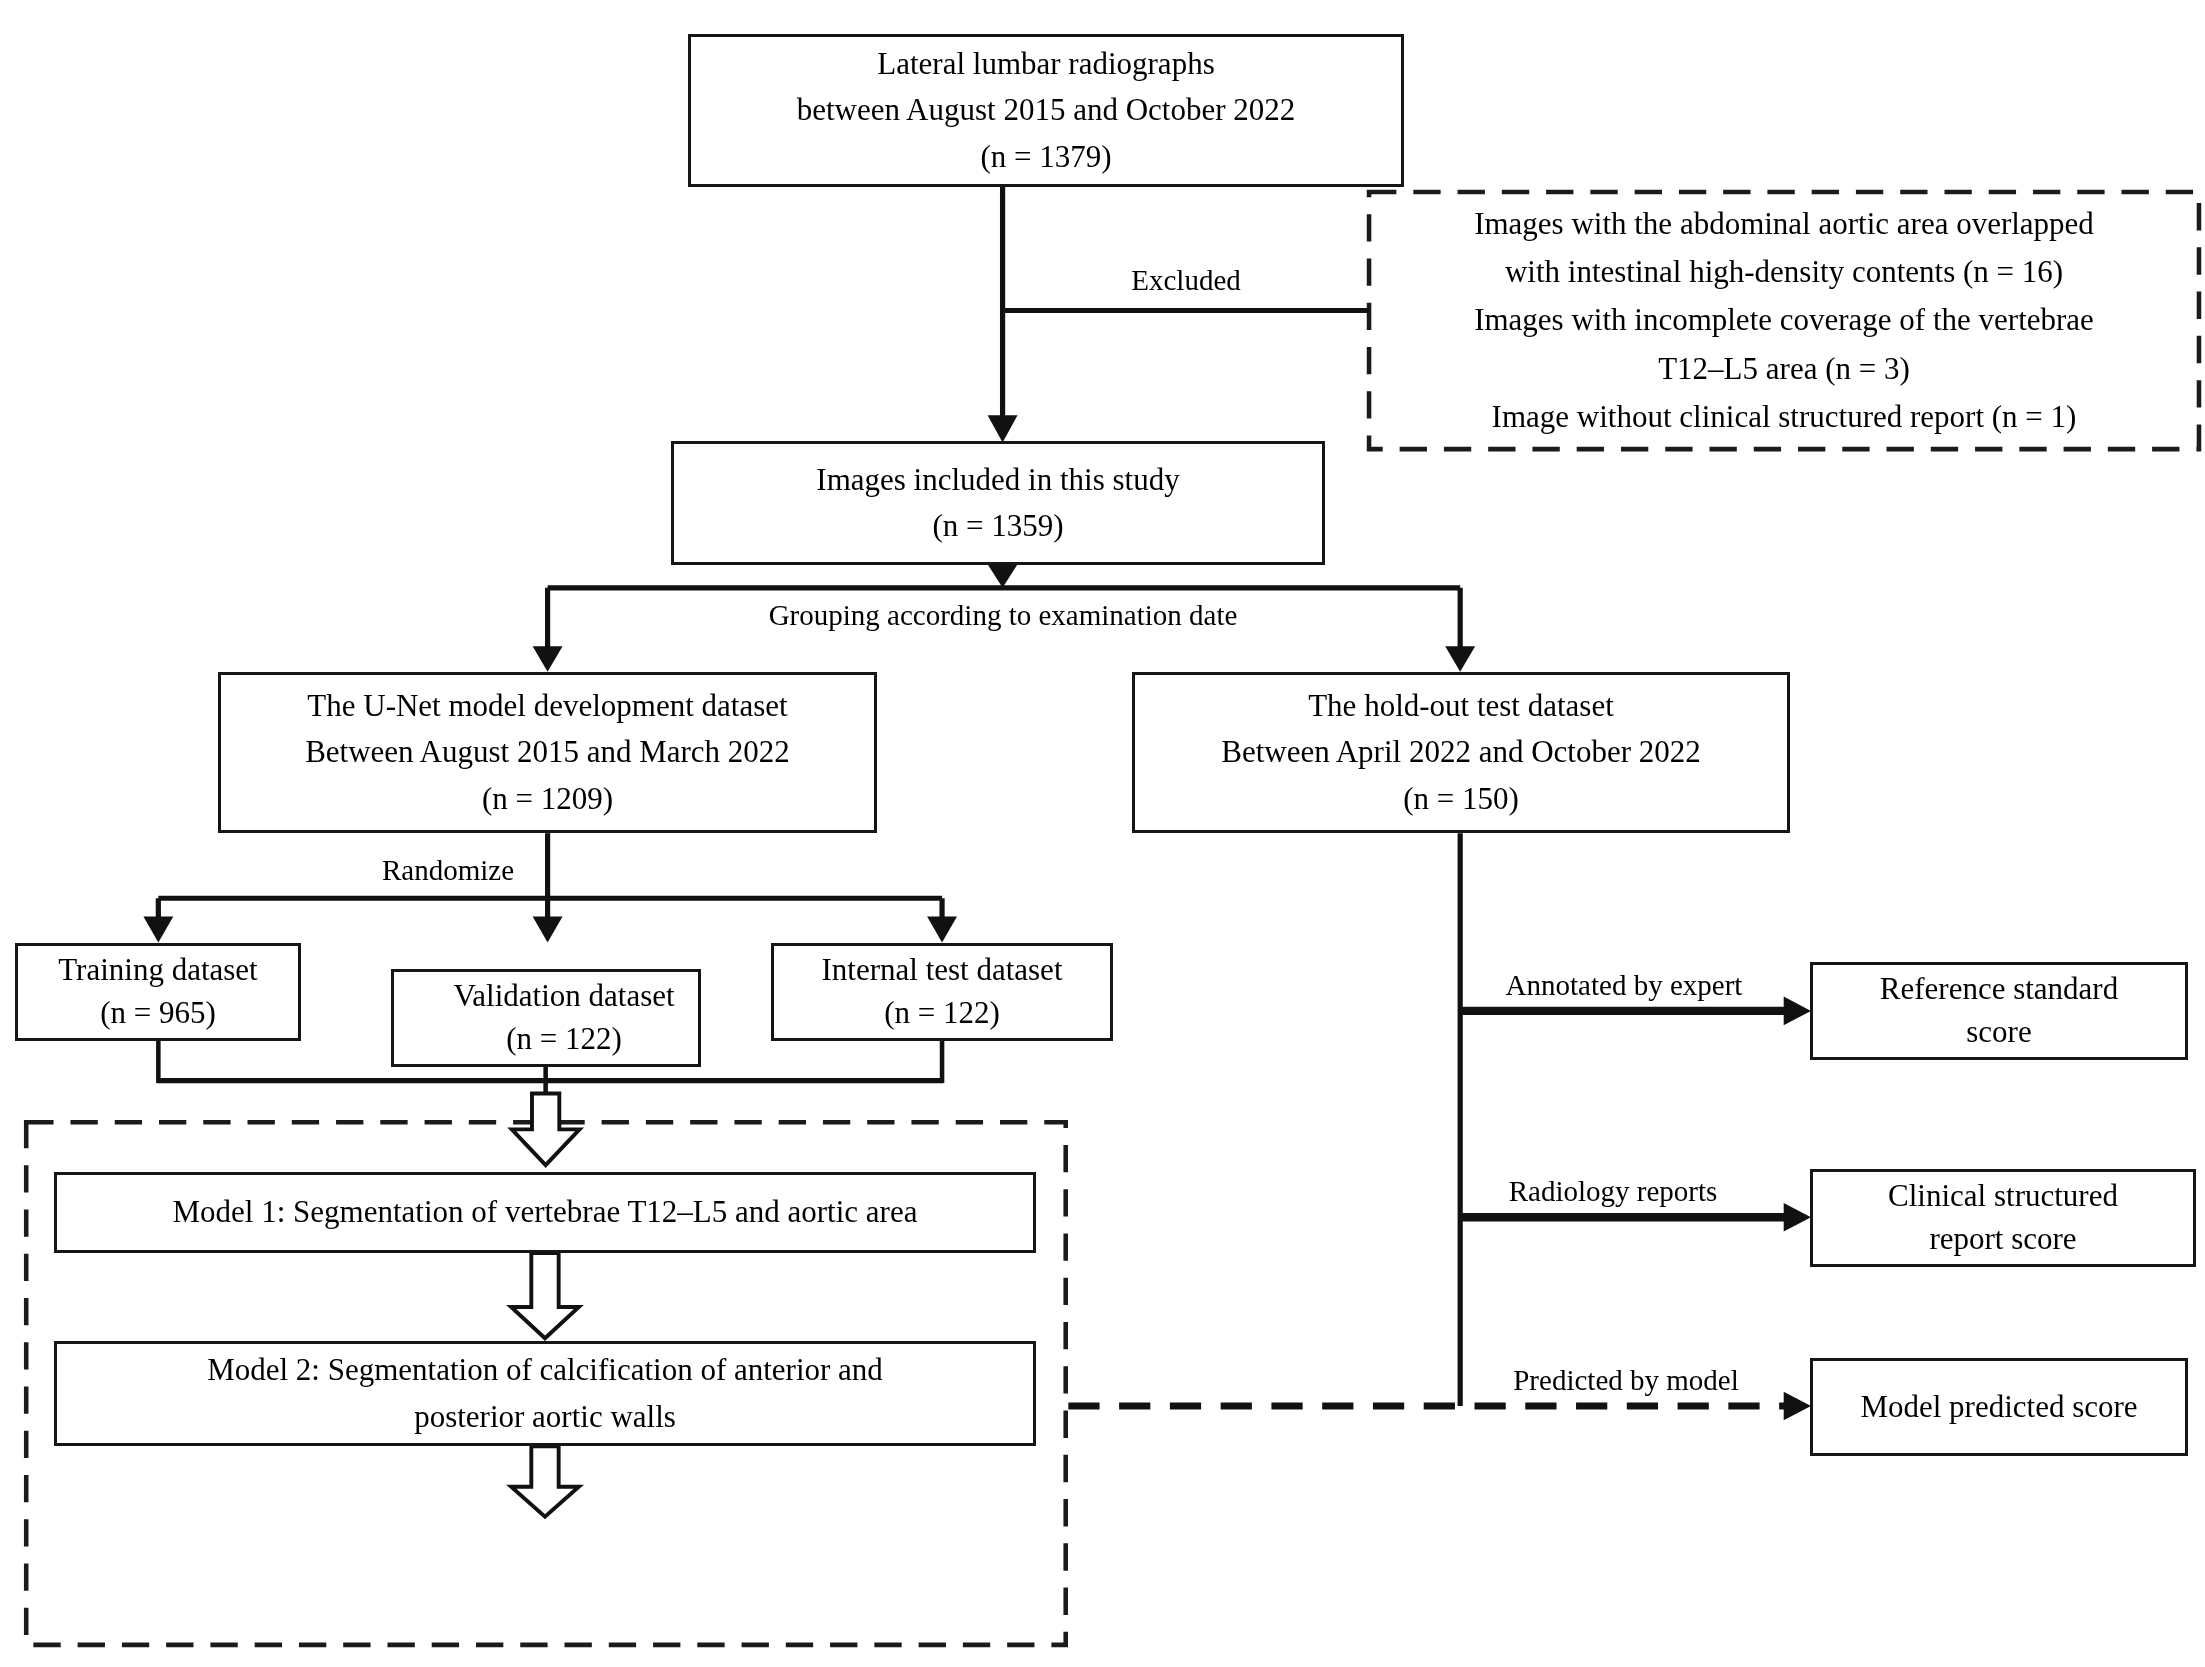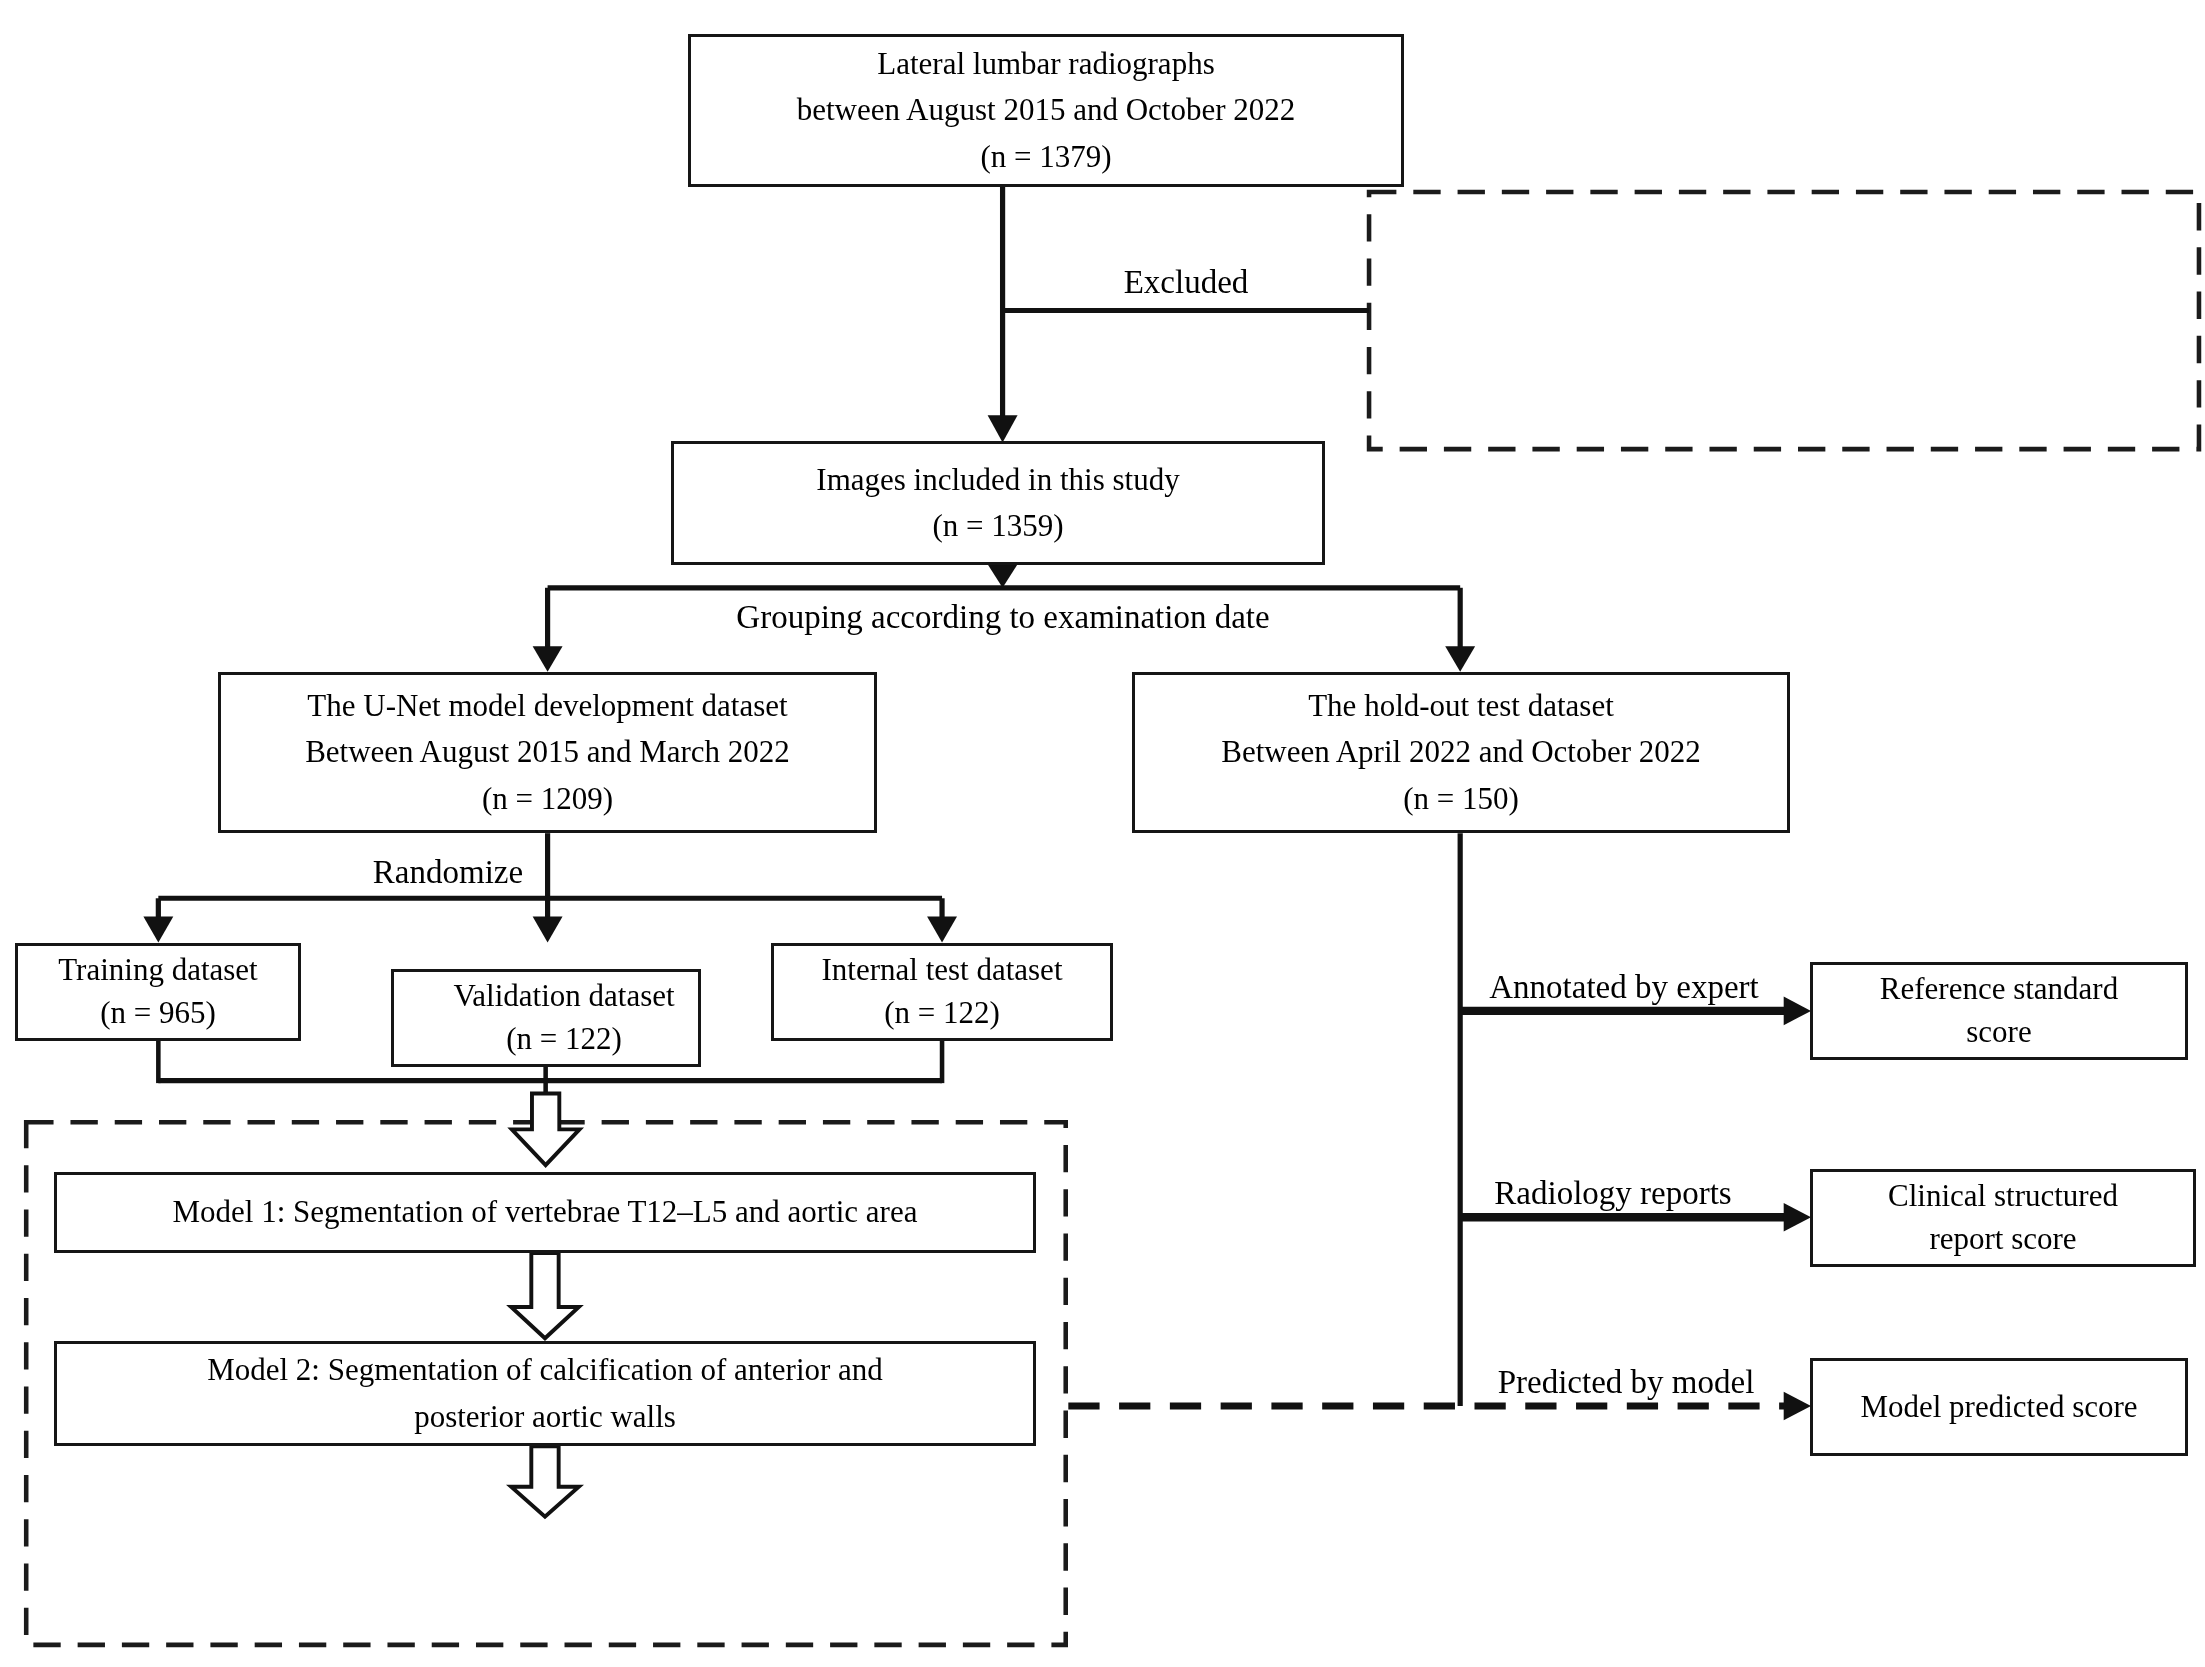--- a/index.html
+++ b/index.html
@@ -22,21 +22,21 @@
     justify-content: center;
     text-align: center;
     white-space: pre-line;
     font-size: 31px;
     line-height: 1.5;
   }
   .box.compact { line-height: 1.38; }
   .box.ghost { border: none; background: transparent; line-height: 1.56; }
   .lbl {
     position: absolute;
-    font-size: 33px;
+    font-size: 29px;
     white-space: nowrap;
     transform: translateX(-50%);
   }
   svg.connectors {
     position: absolute;
     left: 0; top: 0;
     pointer-events: none;
   }
 </style>
 </head>
@@ -88,20 +88,25 @@
 
     <path d="M817,1680 L859,1680 L859,1735 L890,1735 L838,1790 L786,1735 L817,1735 Z" fill="#ffffff" stroke="#111" stroke-width="6"></path>
     <path d="M816,1925 L858,1925 L858,2008 L889,2008 L837,2056 L785,2008 L816,2008 Z" fill="#ffffff" stroke="#111" stroke-width="6"></path>
     <path d="M816,2222 L858,2222 L858,2284 L889,2284 L837,2330 L785,2284 L816,2284 Z" fill="#ffffff" stroke="#111" stroke-width="6"></path>
   </svg>
 
   <div class="box" style="left:648px; top:34px; width:716px; height:153px;margin-left:40px;">Lateral lumbar radiographs
 between August 2015 and October 2022
 (n = 1379)</div>
 
+  <div class="box ghost" style="left:1369px; top:192px; width:830px; height:257px;">Images with the abdominal aortic area overlapped
+with intestinal high-density contents (n = 16)
+Images with incomplete coverage of the vertebrae
+T12–L5 area (n = 3)
+Image without clinical structured report (n = 1)</div>
 
   <div class="box" style="left:671px; top:441px; width:654px; height:124px;">Images included in this study
 (n = 1359)</div>
 
   <div class="box" style="left:218px; top:672px; width:659px; height:161px;">The U-Net model development dataset
 Between August 2015 and March 2022
 (n = 1209)</div>
 
   <div class="box" style="left:1132px; top:672px; width:658px; height:161px;">The hold-out test dataset
 Between April 2022 and October 2022

